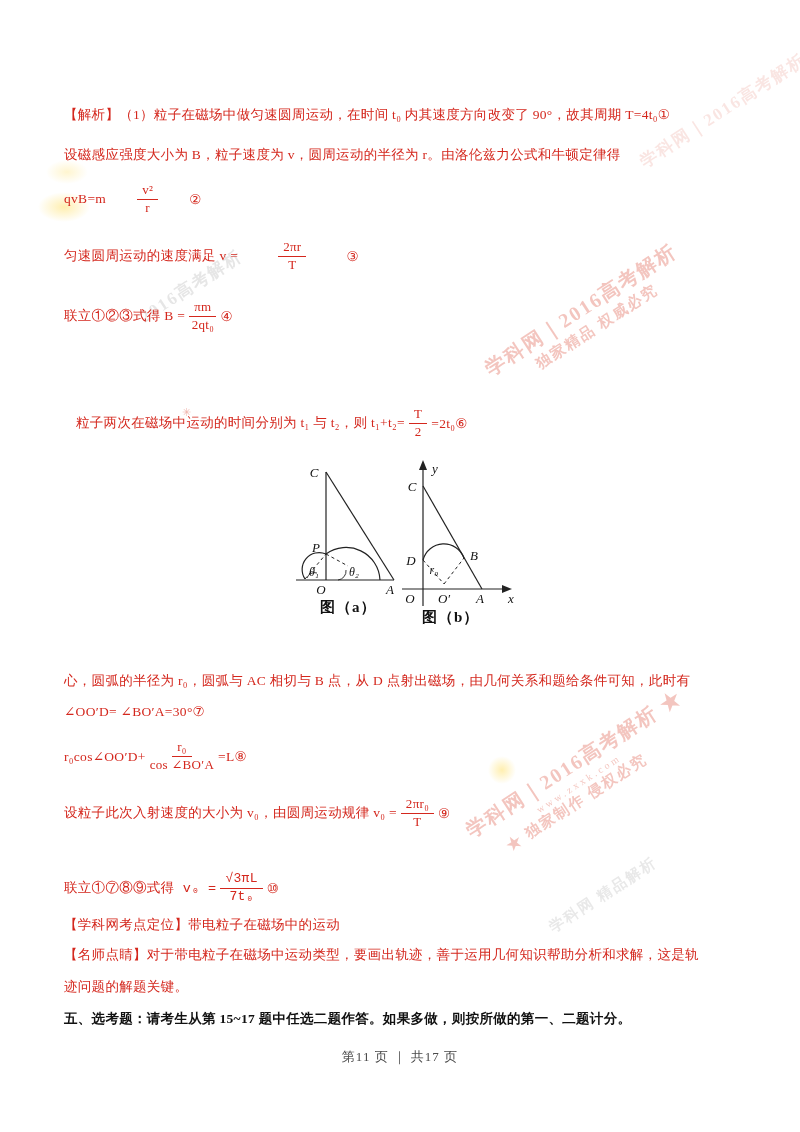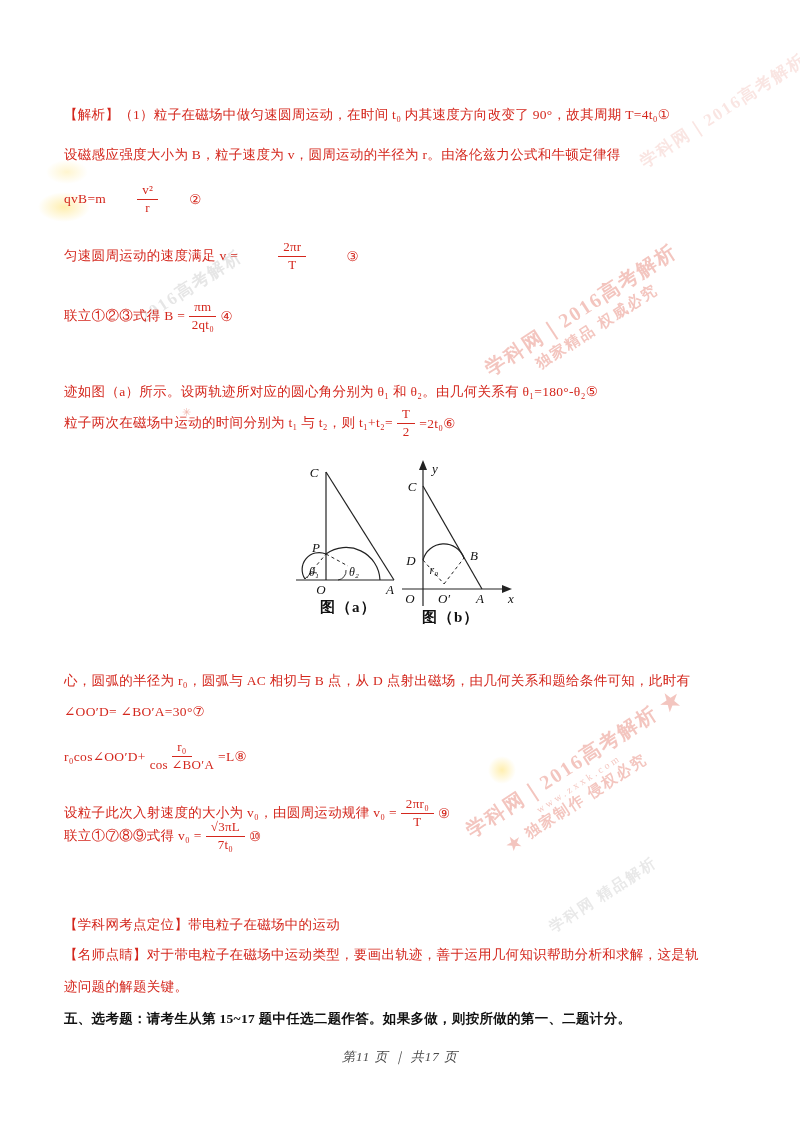--- a/index.html
+++ b/index.html
@@ -21,21 +21,21 @@
     margin:0 4px;line-height:1.15;font-size:13px;
   }
   .frac .fnum{padding:0 5px 1px;border-bottom:1.2px solid currentColor;}
   .frac .fden{padding-top:1px;}
   .bline{
     position:absolute;left:64px;color:#111;font-weight:bold;font-size:13.5px;
     white-space:nowrap;letter-spacing:.3px;z-index:3;
   }
   .footer{
     position:absolute;left:0;width:100%;text-align:center;color:#4a4a4a;
-    font-size:13px;letter-spacing:1px;z-index:3;font-style:italic;
+    font-size:13px;letter-spacing:1px;z-index:3;
   }
   .caption{
     position:absolute;color:#111;font-size:15px;letter-spacing:1px;z-index:3;font-weight:bold;
   }
   
   .diag{position:absolute;z-index:3;}
   .diag line,.diag path{stroke:#222;stroke-width:1.2;fill:none;}
   .diag .dash{stroke-dasharray:3.2,3;stroke-width:1;}
   .diag text{font-family:"Liberation Serif","DejaVu Serif",serif;font-style:italic;font-size:13px;fill:#111;}
   .diag .greek{font-size:12px;}
@@ -107,23 +107,22 @@
 
   <div class="frow" style="top:300px;">
     <span>联立①②③式得 B =</span>
     <span class="frac">
       <span class="fnum">πm</span>
       <span class="fden">2qt₀</span>
     </span>
     <span>④</span>
   </div>
 
-  <div class="rline" style="top:383px;">迹如图（a）所示。设两轨迹所对应的圆心角分别为 θ₁ 和 θ₂。由几何关系有 θ₁=180°-θ₂⑤</div>
-
-  <div class="frow" style="top:407px;">
+
+  <div class="frow" style="top:407px;margin-left:12px;">
     <span>粒子两次在磁场中运动的时间分别为 t₁ 与 t₂，则 t₁+t₂=</span>
     <span class="frac">
       <span class="fnum">T</span>
       <span class="fden">2</span>
     </span>
     <span>=2t₀⑥</span>
   </div>
 
   <svg class="diag" style="left:290px;top:462px;" width="112" height="136" viewBox="0 0 112 136">
     <line x1="36" y1="10" x2="36" y2="118"></line>
@@ -179,21 +178,21 @@
 
   <div class="frow" style="top:797px;">
     <span>设粒子此次入射速度的大小为 v₀，由圆周运动规律 v₀ =</span>
     <span class="frac">
       <span class="fnum">2πr₀</span>
       <span class="fden">T</span>
     </span>
     <span>⑨</span>
   </div>
 
-  <div class="frow" style="top:820px;">
+  <div class="frow" style="top:872px;font-family:Liberation Mono, monospace;">
     <span>联立①⑦⑧⑨式得 v₀ =</span>
     <span class="frac">
       <span class="fnum">√3πL</span>
       <span class="fden">7t₀</span>
     </span>
     <span>⑩</span>
   </div>
 
   <div class="rline" style="top:916px;">【学科网考点定位】带电粒子在磁场中的运动</div>
   <div class="rline" style="top:946px;">【名师点睛】对于带电粒子在磁场中运动类型，要画出轨迹，善于运用几何知识帮助分析和求解，这是轨</div>

